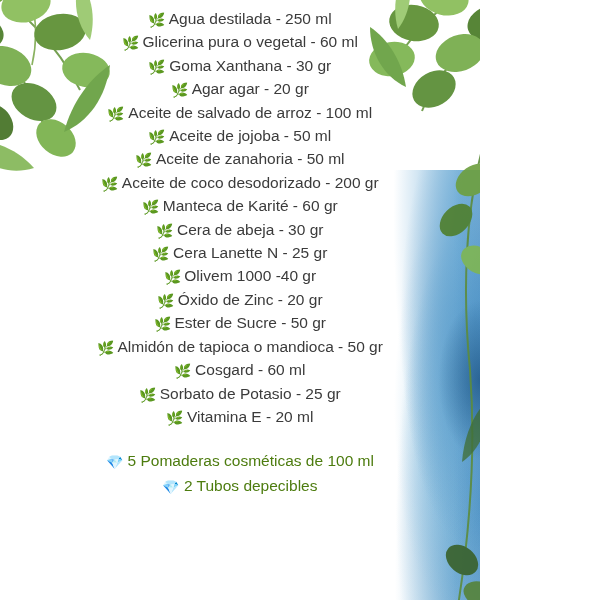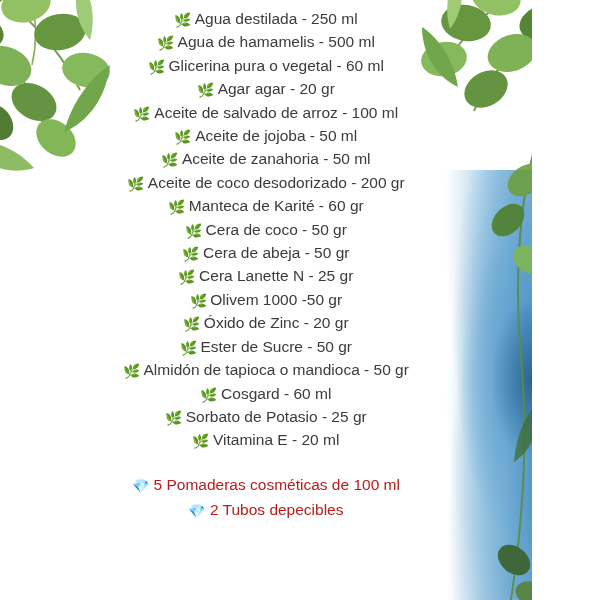--- a/index.html
+++ b/index.html
@@ -8,21 +8,21 @@
   }
   body {
     width: 600px;
     height: 600px;
     background: #ffffff;
     font-family: "Liberation Sans", sans-serif;
     overflow: hidden;
   }
   .page {
     position: relative;
-    width: 532px;
+    width: 480px;
     height: 600px;
     background: #ffffff;
     overflow: hidden;
   }
 
   
   .deco {
     position: absolute;
     pointer-events: none;
   }
@@ -104,21 +104,21 @@
     height: 20px;
   }
   .pack-list {
     list-style: none;
     margin: 0;
     padding: 0;
   }
   .pack-item {
     font-size: 15.5px;
     line-height: 23px;
-    color: #b91c1c;
+    color: #4d7c0f;
     white-space: nowrap;
   }
   .pack-item .ico {
     font-size: 14px;
     margin-right: 4px;
     vertical-align: -1px;
   }
 </style>
 </head>
 <body>
@@ -182,32 +182,31 @@
         <ellipse cx="110" cy="444" rx="17" ry="12" fill="#56833a" transform="rotate(20 110 444)"></ellipse>
         <path d="M118 250 C104 262, 94 286, 92 312 C110 300, 120 276, 118 250 Z" fill="#3f6b2c" opacity=".8"></path>
       </g>
     </svg>
   </div>
 
   <div class="content">
 
     <ul class="ing-list">
       <li class="ing-item"><span class="ico">🌿</span><span>Agua destilada - 250 ml</span></li>
-      <li class="ing-item"><span class="ico">🌿</span><span>Agua de hamamelis - 500 ml</span></li>
       <li class="ing-item"><span class="ico">🌿</span><span>Glicerina pura o vegetal -  60 ml</span></li>
+      <li class="ing-item"><span class="ico">🌿</span><span>Goma Xanthana - 30 gr</span></li>
       <li class="ing-item"><span class="ico">🌿</span><span>Agar agar  - 20 gr</span></li>
       <li class="ing-item"><span class="ico">🌿</span><span>Aceite de salvado de arroz  - 100 ml</span></li>
       <li class="ing-item"><span class="ico">🌿</span><span>Aceite de jojoba - 50 ml</span></li>
       <li class="ing-item"><span class="ico">🌿</span><span>Aceite de zanahoria - 50 ml</span></li>
       <li class="ing-item"><span class="ico">🌿</span><span>Aceite de coco desodorizado - 200 gr</span></li>
       <li class="ing-item"><span class="ico">🌿</span><span>Manteca de Karité - 60 gr</span></li>
-      <li class="ing-item"><span class="ico">🌿</span><span>Cera de coco  - 50 gr</span></li>
-      <li class="ing-item"><span class="ico">🌿</span><span>Cera de abeja - 50 gr</span></li>
+      <li class="ing-item"><span class="ico">🌿</span><span>Cera de abeja - 30 gr</span></li>
       <li class="ing-item"><span class="ico">🌿</span><span>Cera Lanette N - 25 gr</span></li>
-      <li class="ing-item"><span class="ico">🌿</span><span>Olivem 1000 -50 gr</span></li>
+      <li class="ing-item"><span class="ico">🌿</span><span>Olivem 1000 -40 gr</span></li>
       <li class="ing-item"><span class="ico">🌿</span><span>Óxido de Zinc - 20 gr</span></li>
       <li class="ing-item"><span class="ico">🌿</span><span>Ester de Sucre - 50 gr</span></li>
       <li class="ing-item"><span class="ico">🌿</span><span>Almidón de tapioca o mandioca - 50 gr</span></li>
       <li class="ing-item"><span class="ico">🌿</span><span>Cosgard - 60 ml</span></li>
       <li class="ing-item"><span class="ico">🌿</span><span>Sorbato de Potasio - 25 gr</span></li>
       <li class="ing-item"><span class="ico">🌿</span><span>Vitamina E - 20 ml</span></li>
     </ul>
 
     <div class="spacer"></div>
 

